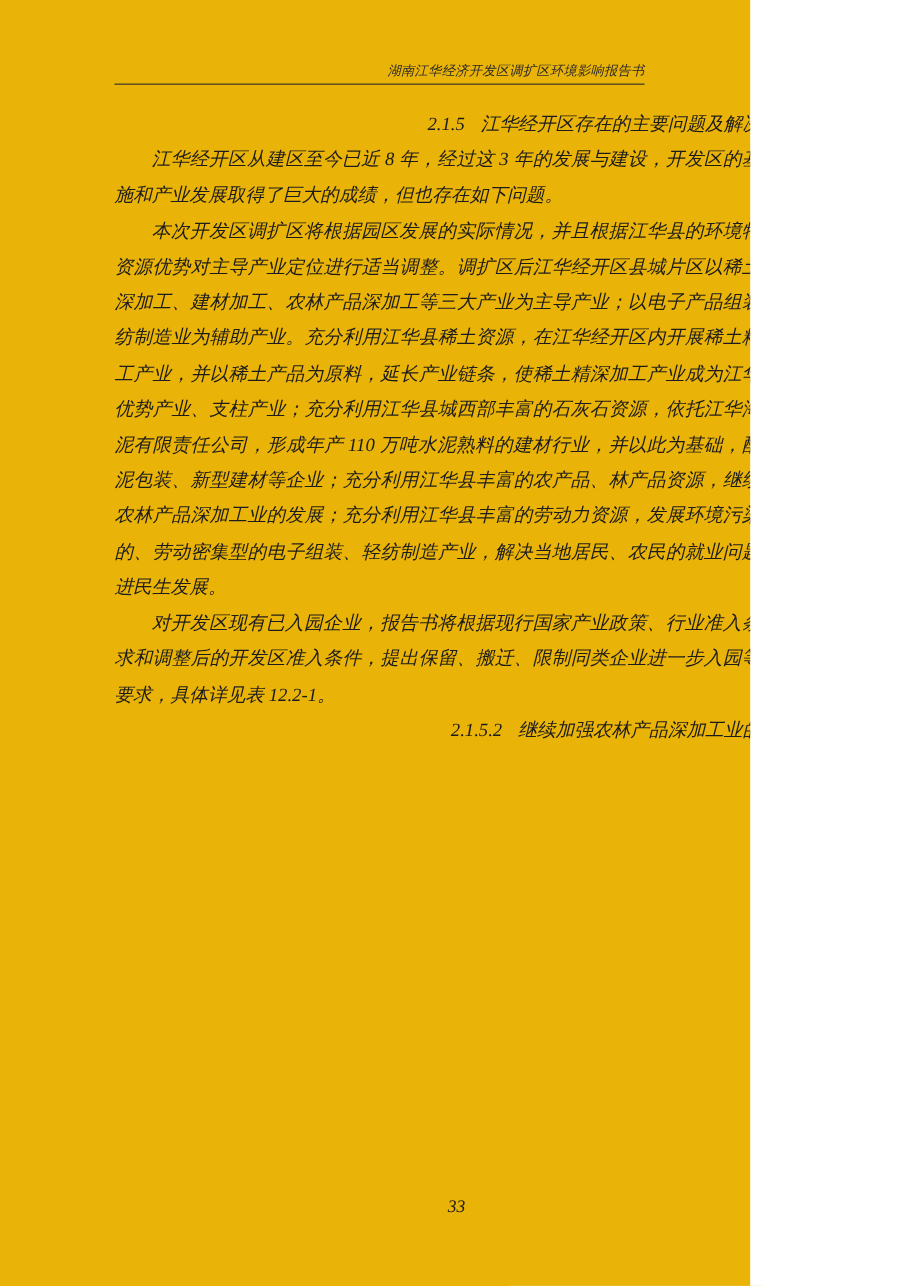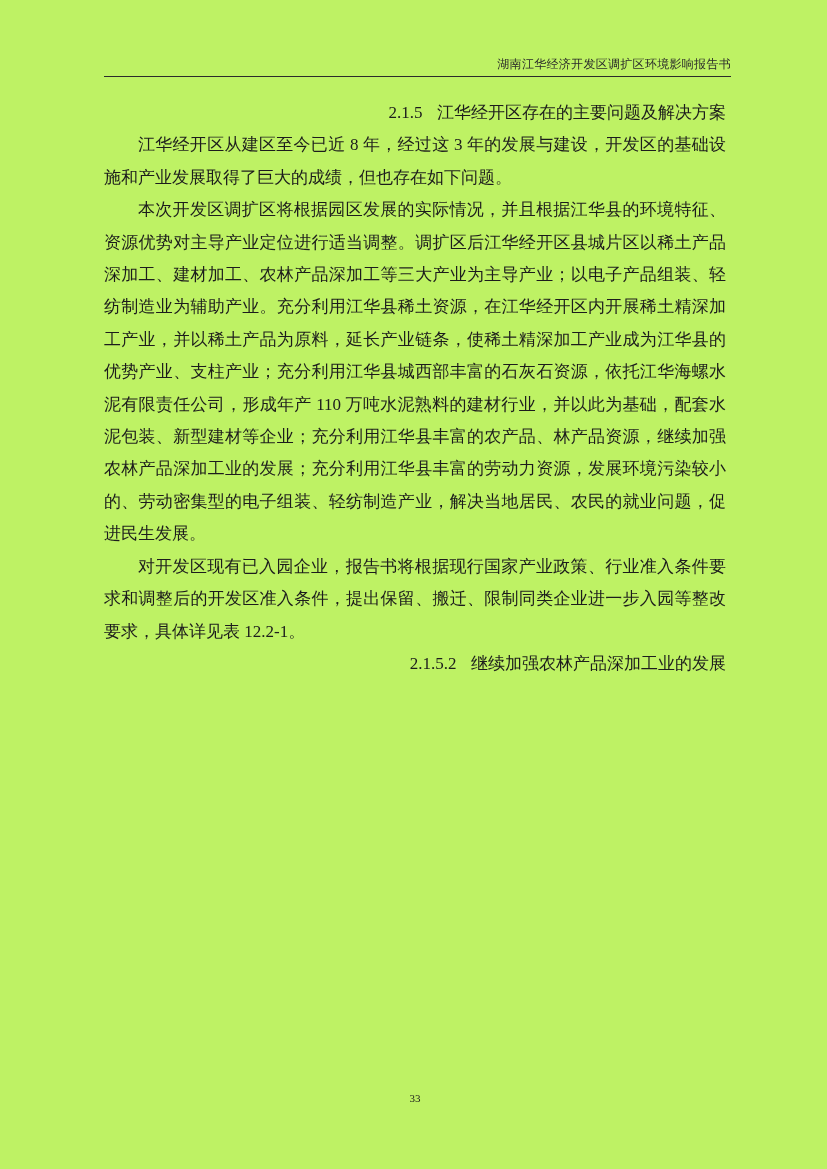--- a/index.html
+++ b/index.html
@@ -1,23 +1,24 @@
 <!DOCTYPE html>
 <html><head>
 <meta charset="utf-8">
 <style>
   html, body { margin: 0; padding: 0; }
   .page {
     position: relative;
-    width: 827px;
+    width: 682px;
     height: 1169px;
-    background: #bef264;
+    background: #eab308;
     color: #1c1c1c;
     font-family: "Liberation Serif", "DejaVu Serif", serif;
     overflow: hidden;
+    font-style: italic;
   }
   .running-header {
     position: absolute;
     left: 104px;
     right: 96px;
     top: 56px;
     border-bottom: 1.5px solid #2b2b2b;
     padding-bottom: 4px;
   }
   .running-header .header-text {
@@ -49,21 +50,21 @@
     margin: 0;
     padding: 0;
     text-indent: 2em;
   }
   .page-footer {
     position: absolute;
     left: 104px;
     width: 622px;
     top: 1090px;
     text-align: center;
-    font-size: 11px;
+    font-size: 16px;
     line-height: 16px;
   }
 </style>
 </head>
 <body>
 
 <div class="page">
 
   <div class="running-header">
     <div class="header-text">湖南江华经济开发区调扩区环境影响报告书</div>

